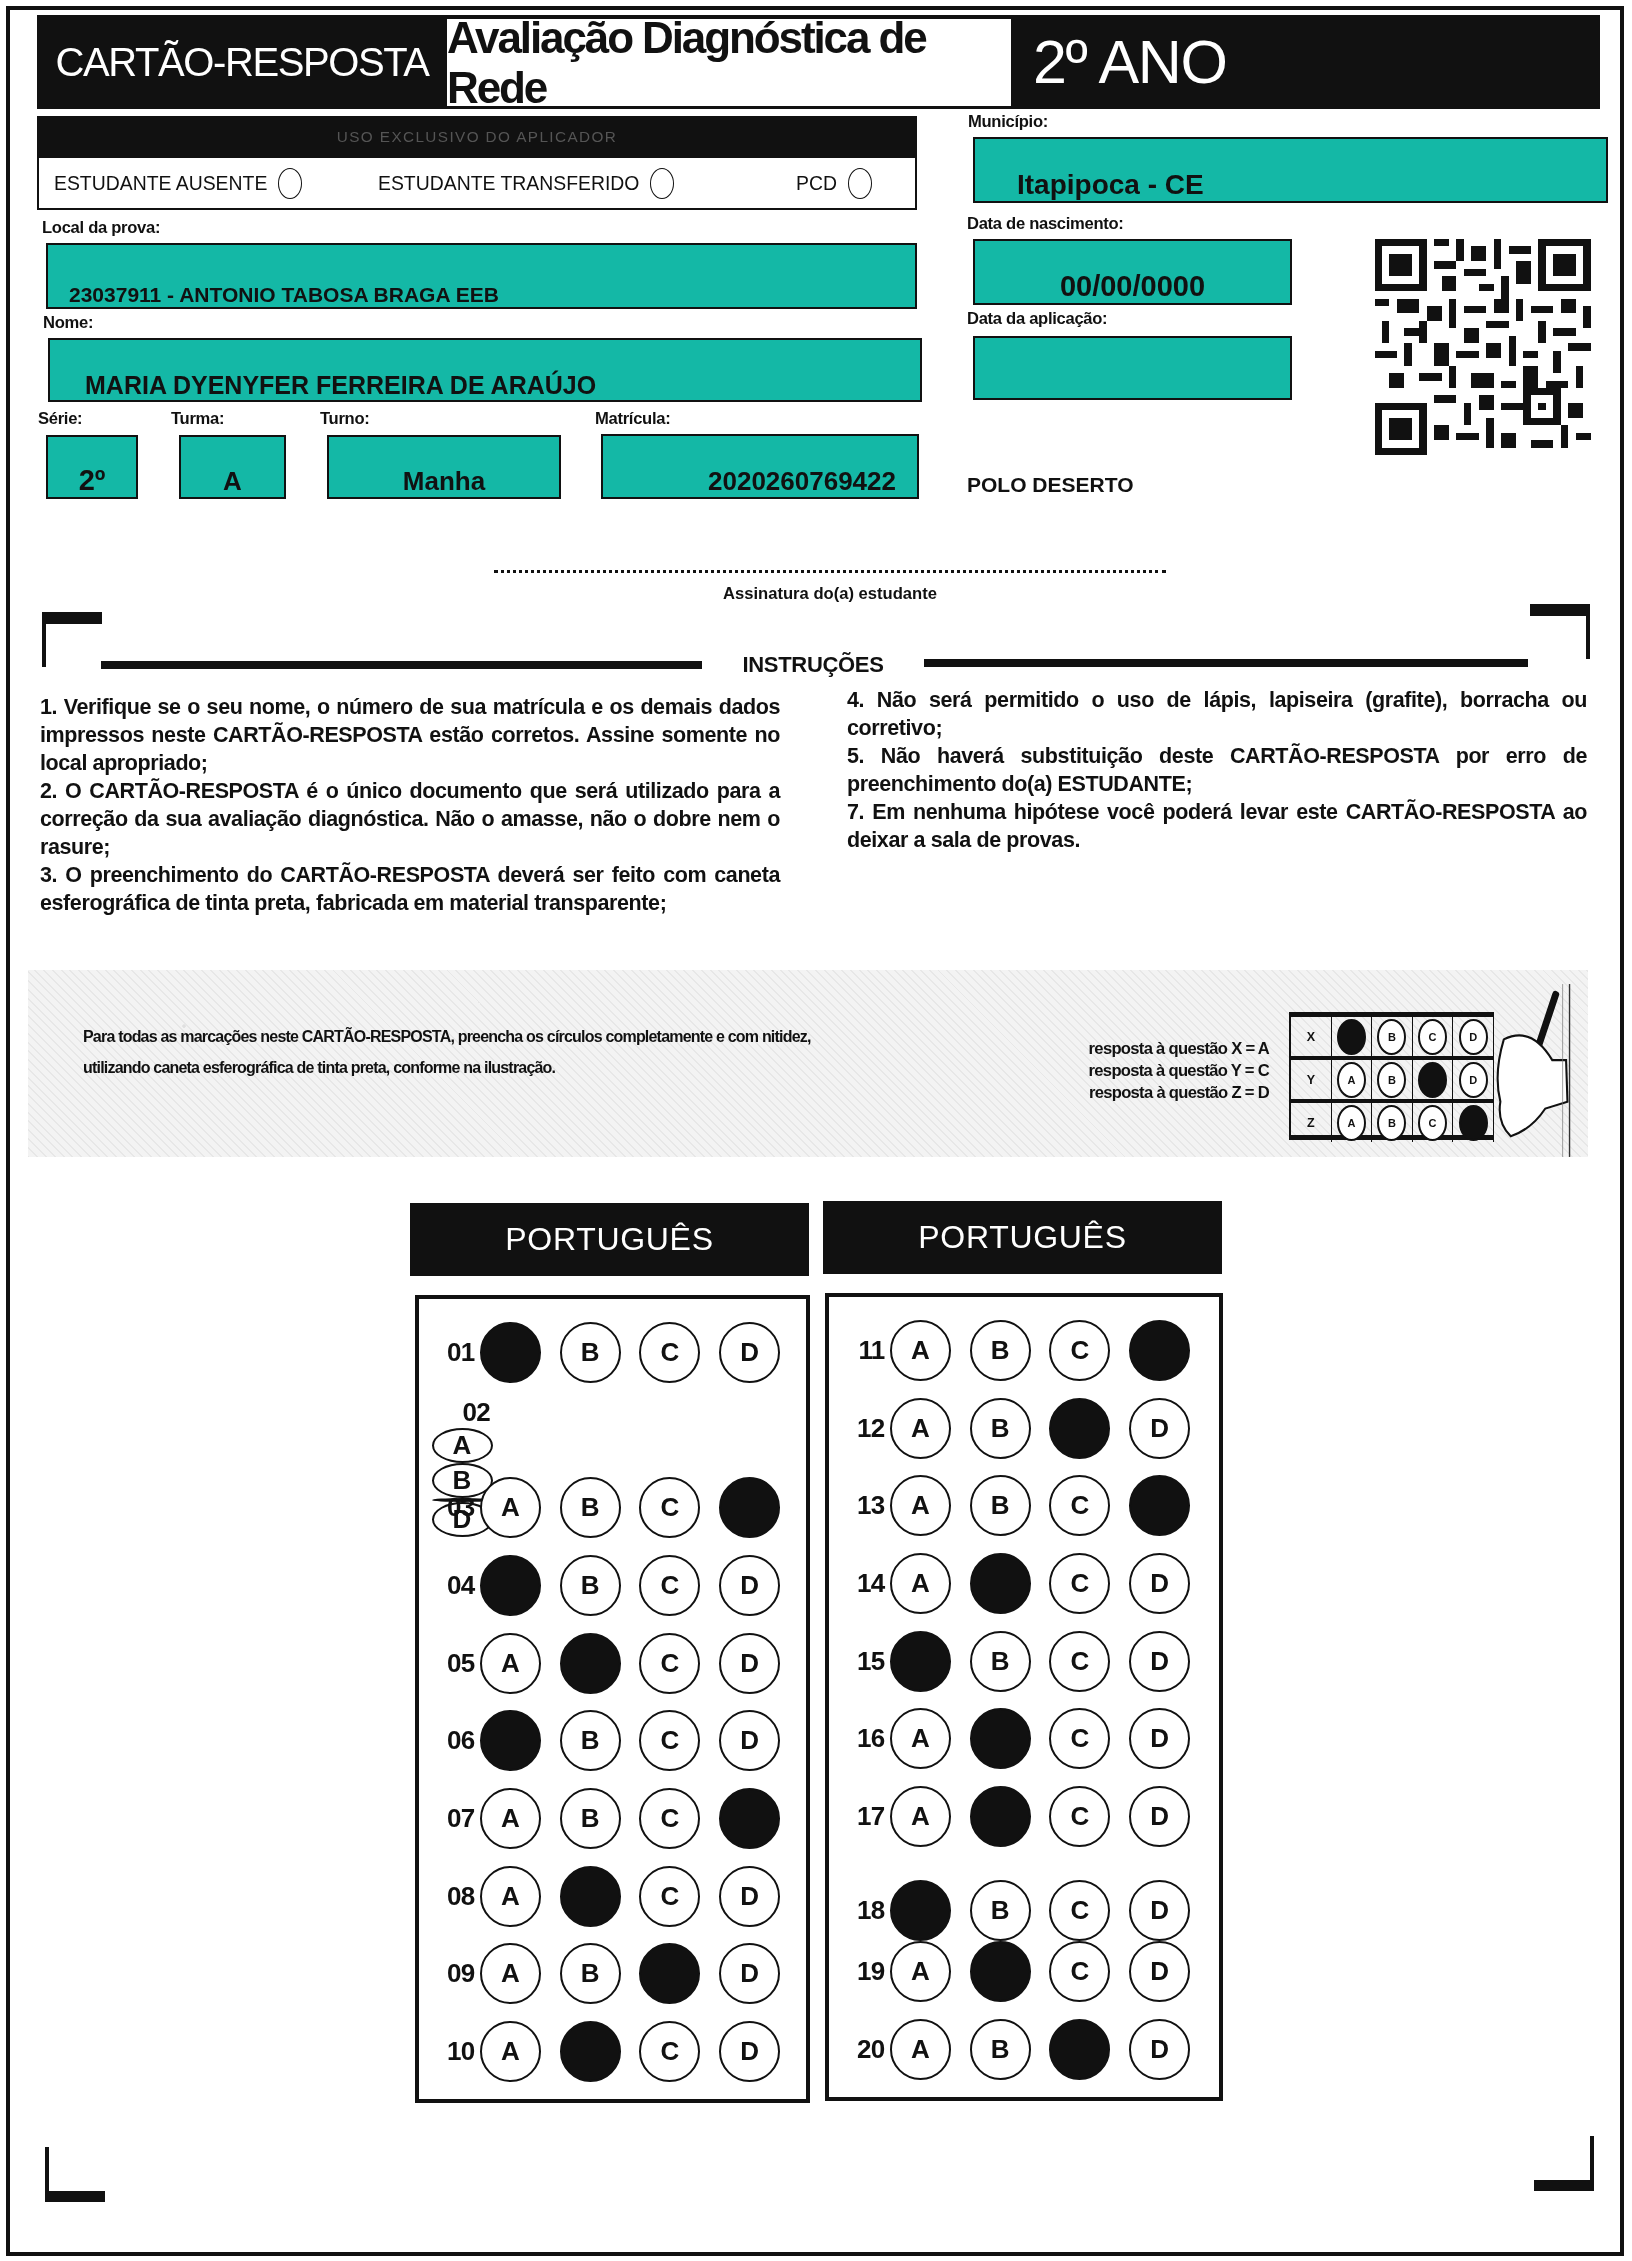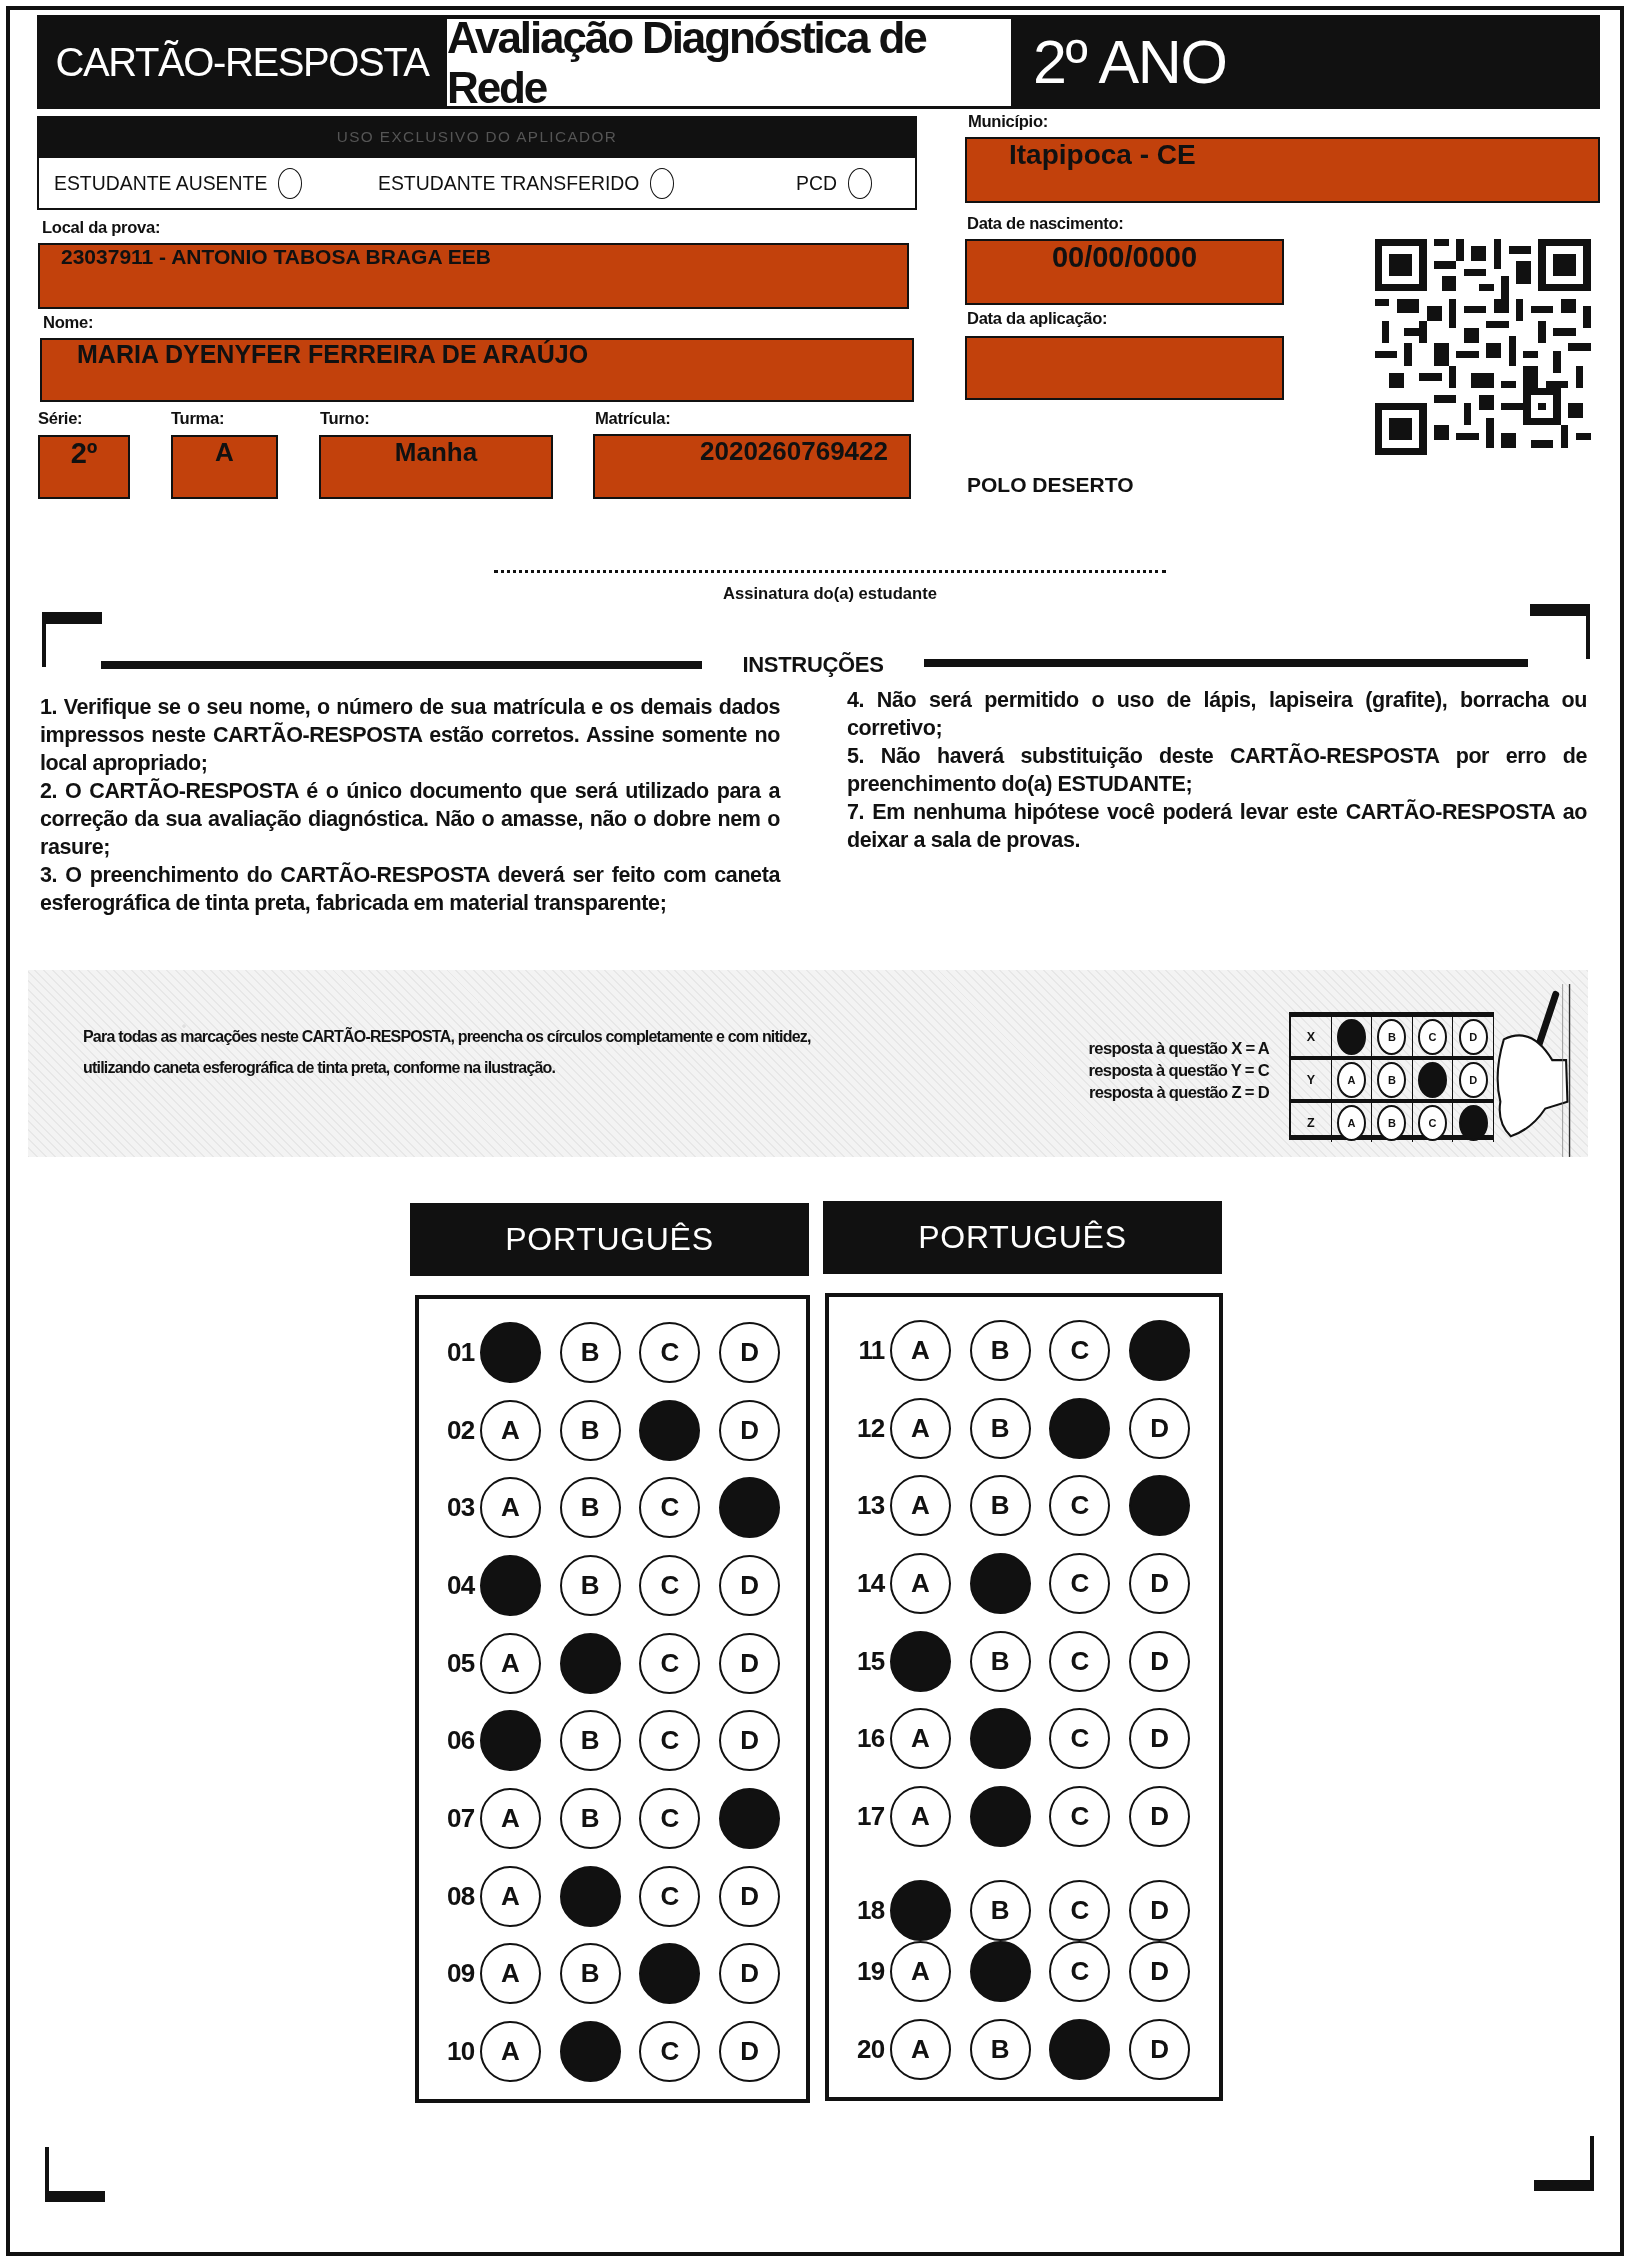--- a/index.html
+++ b/index.html
@@ -19,21 +19,21 @@
                display:flex; align-items:center; letter-spacing:-1.4px; }
 
   
   .apl-box { left:37px; top:116px; width:880px; height:94px; border:2.8px solid #111; background:#fff; }
   .apl-head { left:37px; top:116px; width:880px; height:42px; background:#111; color:#555;
               font-size:15.3px; display:flex; align-items:center; justify-content:center; letter-spacing:1.4px; }
   .apl-opt { top:165px; height:37px; font-size:19.4px; display:flex; align-items:center; gap:11px; }
   .radio { width:22px; height:29px; border:1.4px solid #111; border-radius:50%; display:inline-block; background:#fff; }
 
   .lbl { font-size:16.6px; font-weight:bold; letter-spacing:-0.3px; }
-  .field { border:2.8px solid #111; background:#c2410c; display:flex; align-items:flex-start; font-weight:bold; }
+  .field { border:2.8px solid #111; background:#14b8a6; display:flex; align-items:flex-end; font-weight:bold;margin-left:8px; }
 
   .qr { left:1374px; top:239px; width:217px; height:216px; }
 
   .sig-line { left:494px; top:570px; width:672px; height:0; border-top:3.5px dotted #111; }
   .sig-lbl { left:494px; top:584px; width:672px; text-align:center; font-size:16.6px; font-weight:bold; }
 
   .corner { width:60px; height:55px; }
   .c-tl { left:42px; top:612px; border-top:12.5px solid #111; border-left:4.9px solid #111; }
   .c-tr { left:1530px; top:604px; border-top:12.5px solid #111; border-right:4.9px solid #111; }
   .c-bl { left:45px; top:2147px; border-bottom:11px solid #111; border-left:4.9px solid #111; }
@@ -301,21 +301,21 @@
 <div class="abs subj-head" style="left:823px; top:1201px; width:399px;">PORTUGUÊS</div>
 
 <div class="abs ans-box" style="left:415px; top:1295px; width:395px; height:808px;" id="box-0">
     <div class="q-row" style="top: 20px; left: 12.5px;">
       <div class="q-num">01</div>
       <div class="bubble filled"></div>
       <div class="bubble">B</div>
       <div class="bubble">C</div>
       <div class="bubble">D</div>
     </div>
-    <div class="q-row" style="top: 98px; left: 12.5px;">
+    <div class="q-row" style="top: 98px; left: 12.5px; flex-direction: column;">
       <div class="q-num">02</div>
       <div class="bubble">A</div>
       <div class="bubble">B</div>
       <div class="bubble filled"></div>
       <div class="bubble">D</div>
     </div>
     <div class="q-row" style="top: 175px; left: 12.5px;">
       <div class="q-num">03</div>
       <div class="bubble">A</div>
       <div class="bubble">B</div>

